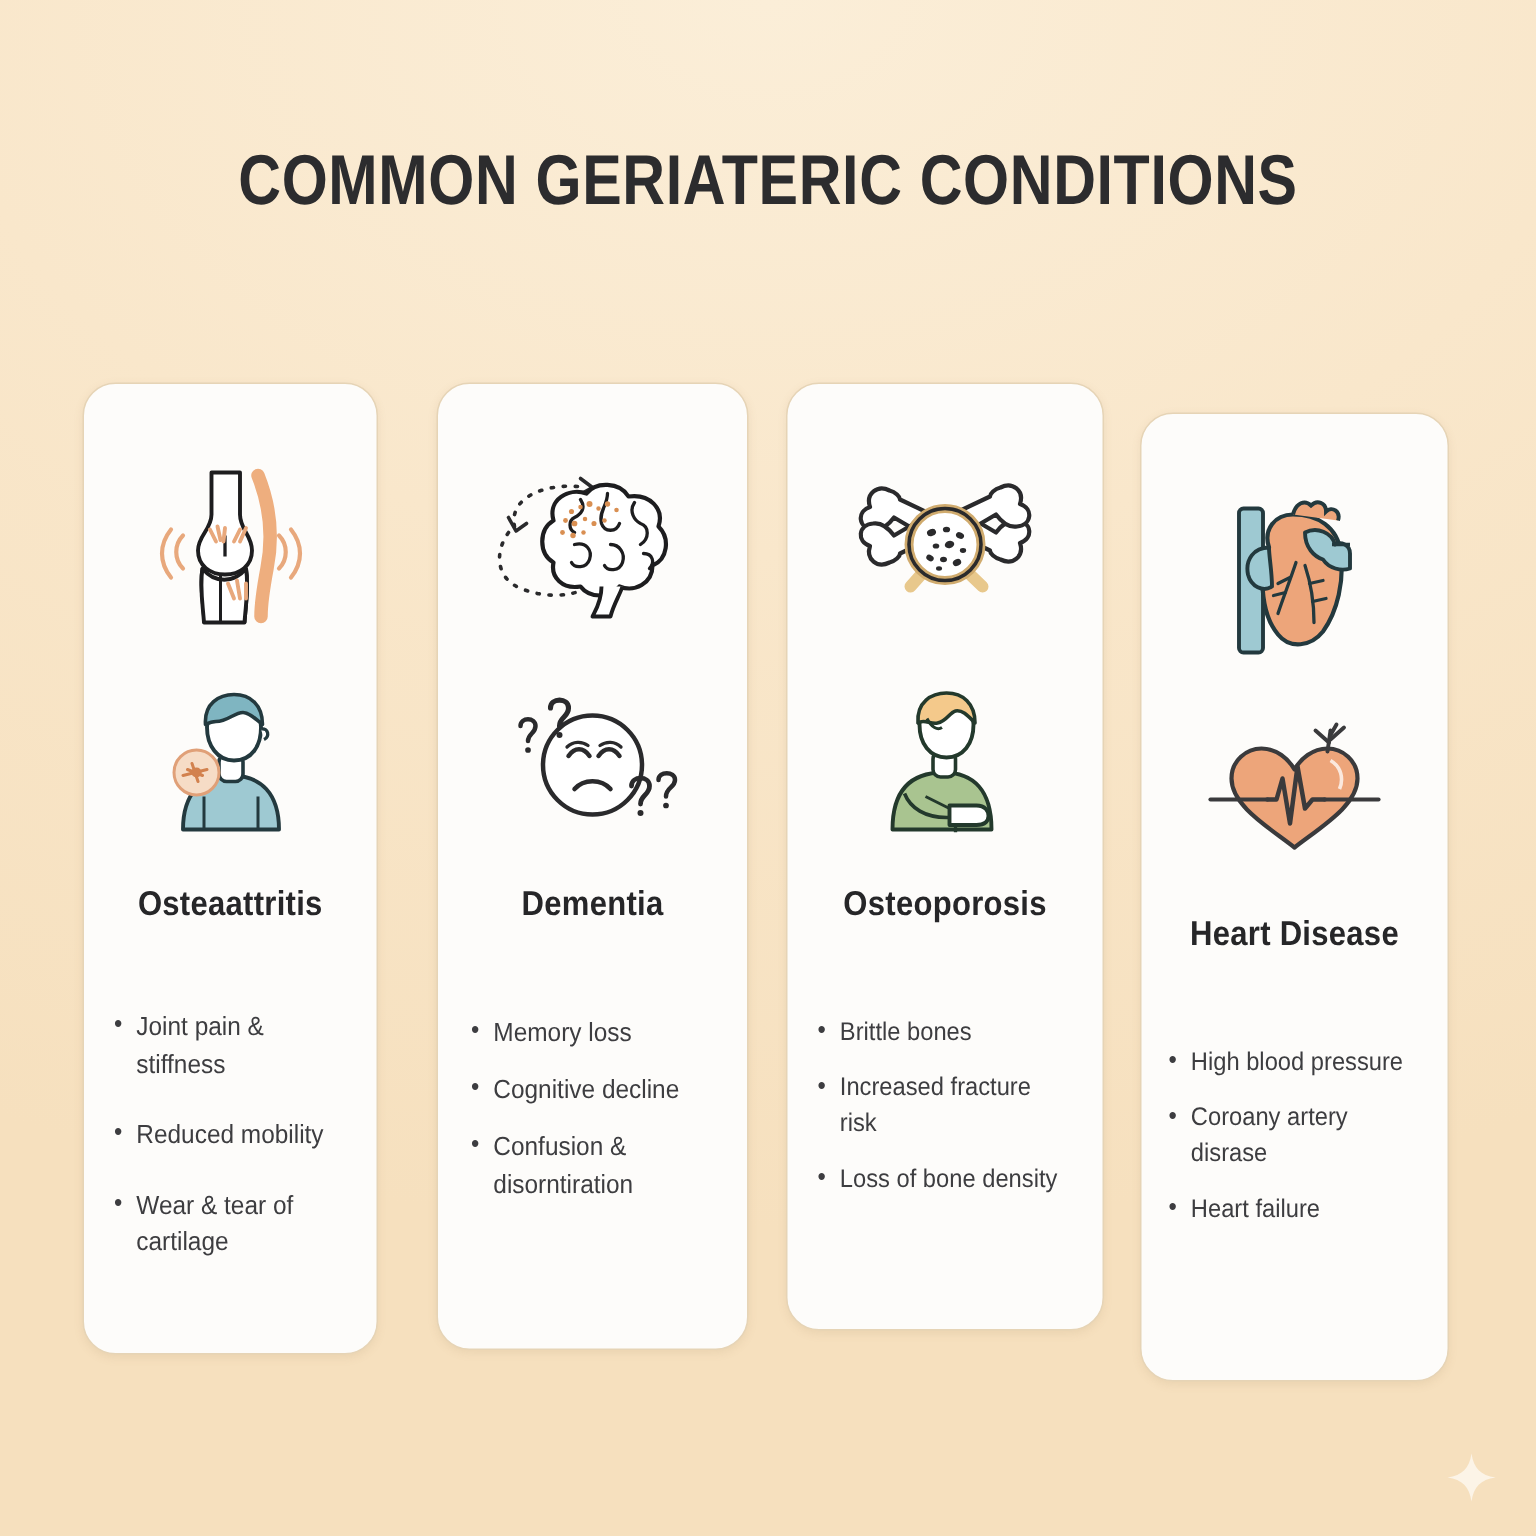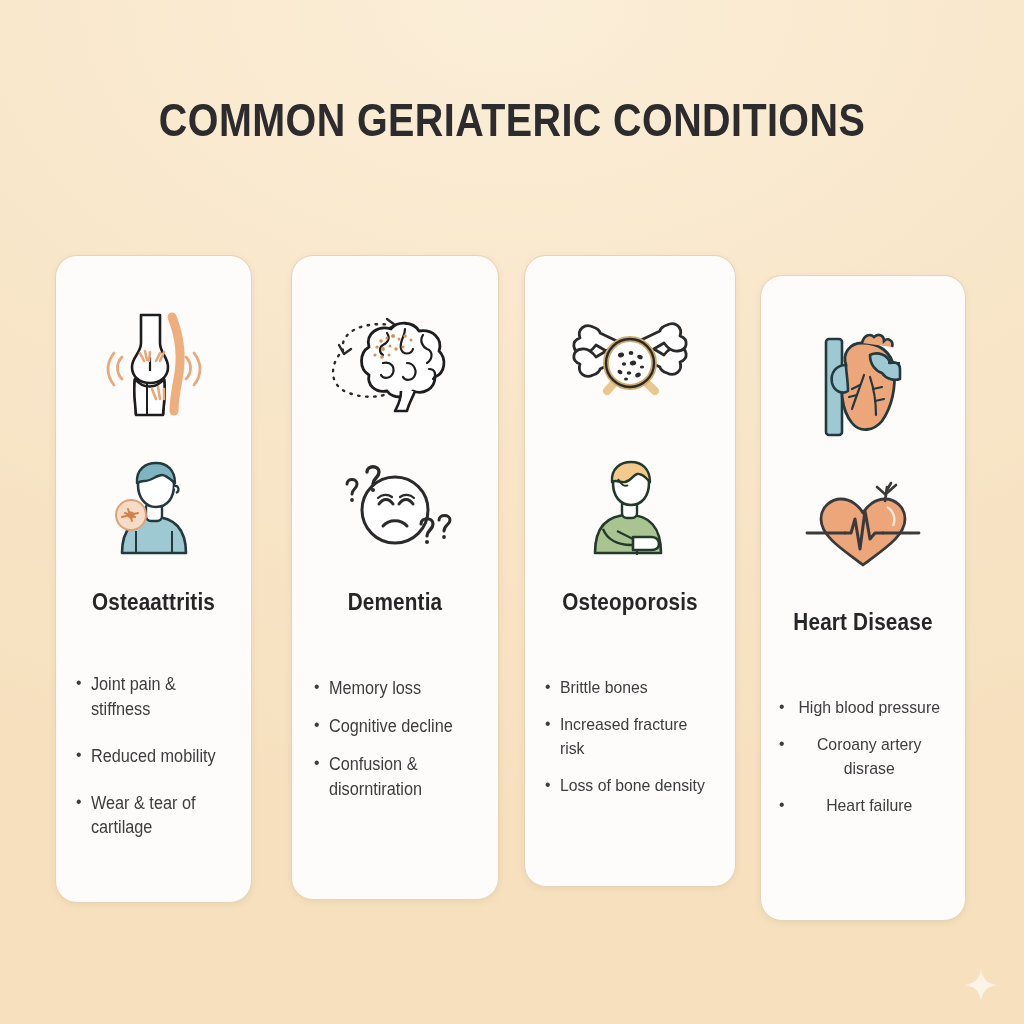--- a/index.html
+++ b/index.html
@@ -130,21 +130,21 @@
     left: 0;
     top: -1px;
     color: #3d3d40;
     font-size: 17px;
   }
   
   .card-1 .bullets li { margin-bottom: 22px; }
   .card-1 .bullets { top: 400px; margin-top: 16px; }
   .card-2 .bullets { top: 420px; left: 22px; }
   .card-3 .bullets { top: 420px; left: 20px; }
-  .card-4 .bullets { top: 420px; left: 18px; text-align: center; }
+  .card-4 .bullets { top: 420px; left: 18px; }
   .card-3 .bullets li, .card-4 .bullets li { font-size: 17px; }
 
   
   .sparkle {
     position: absolute;
     right: 26px;
     bottom: 22px;
     width: 34px;
     height: 34px;
     opacity: 0.75;

